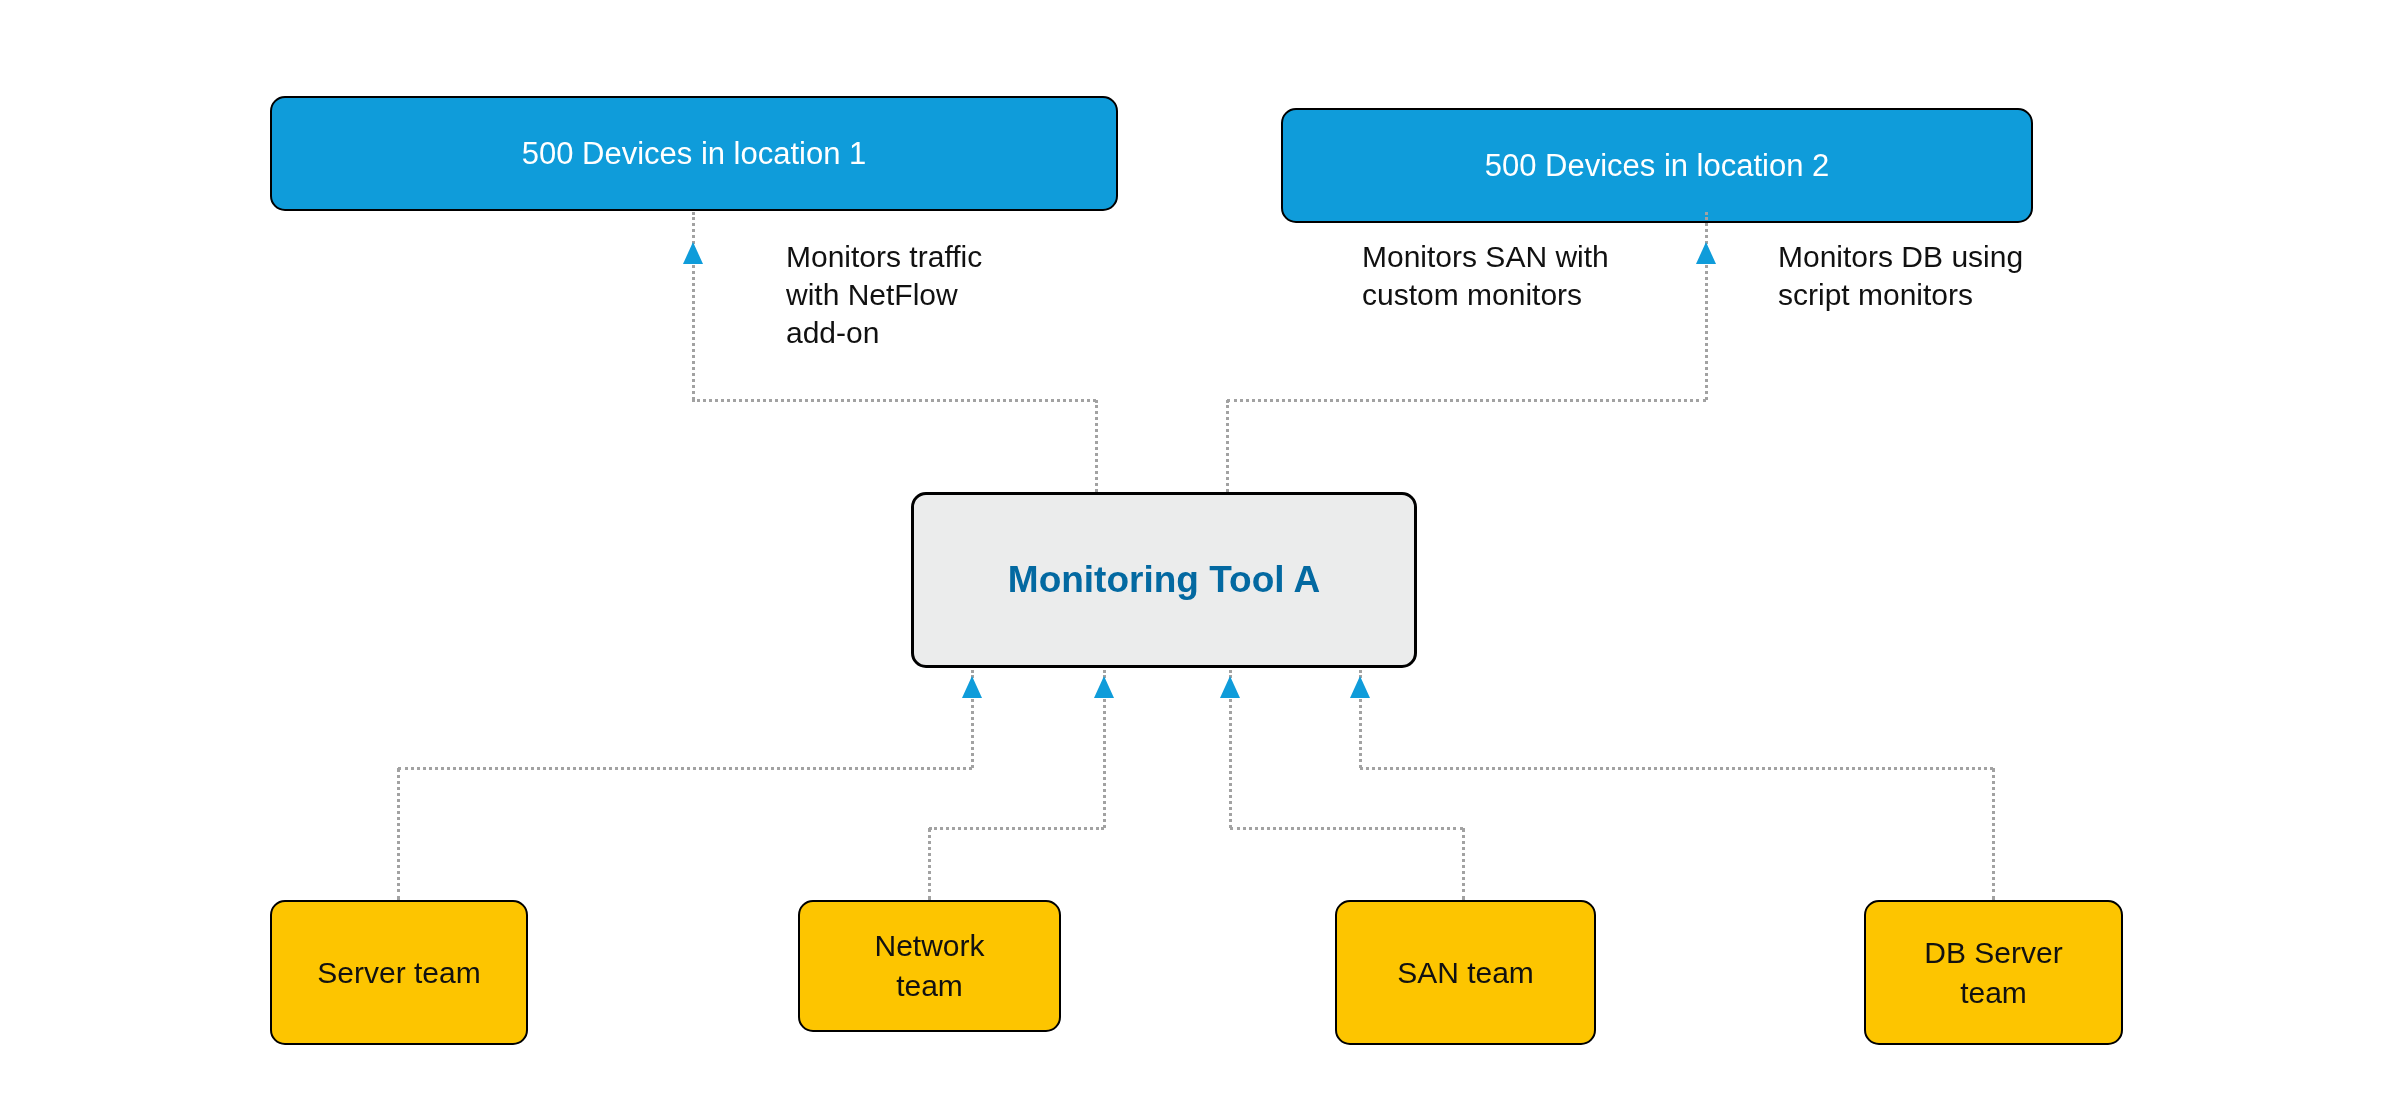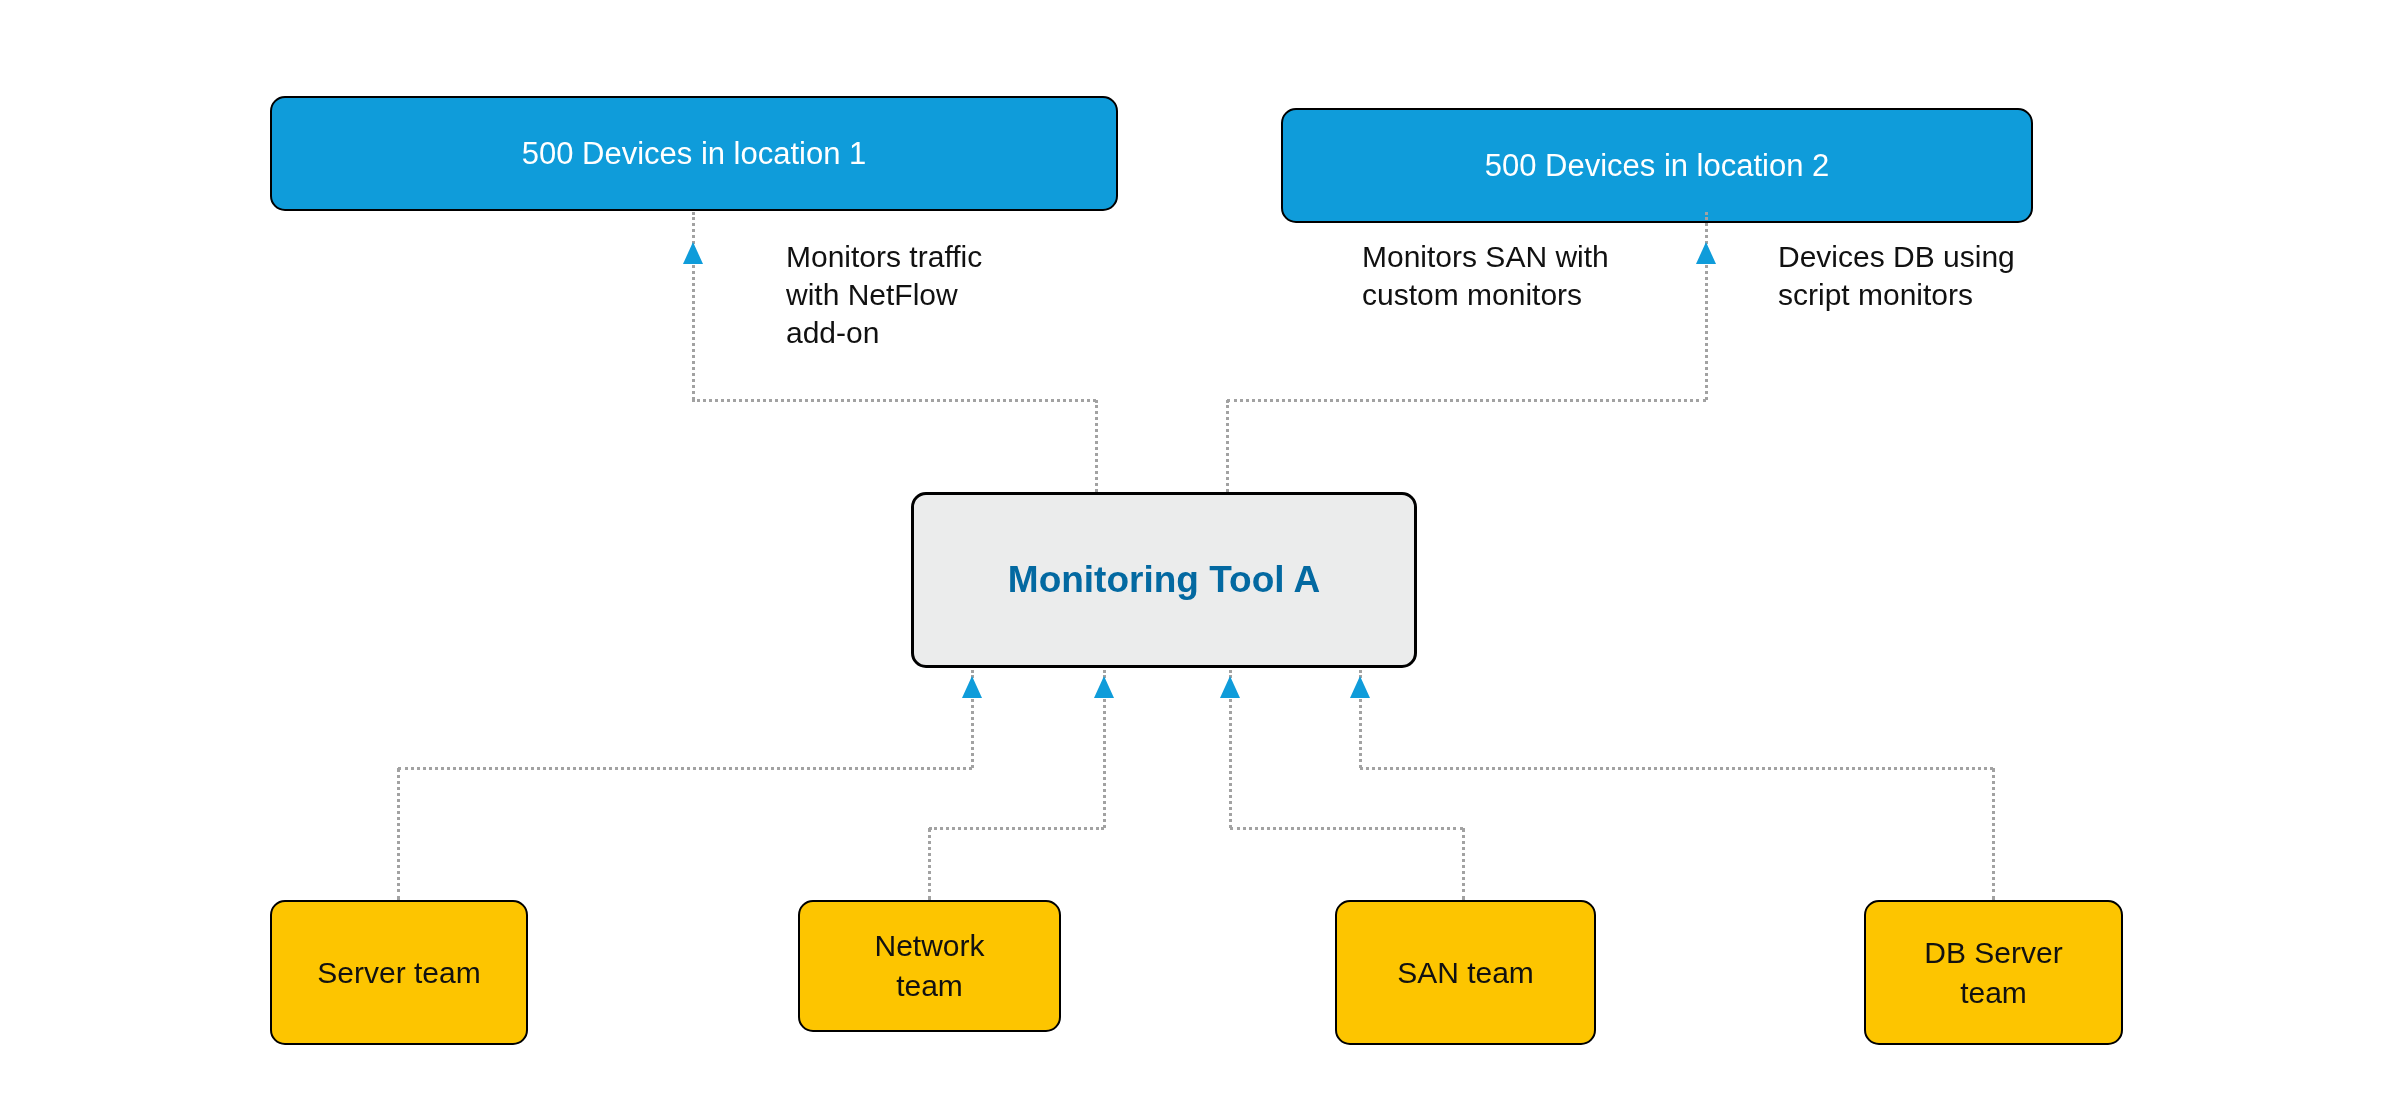--- a/index.html
+++ b/index.html
@@ -81,21 +81,21 @@
   </div>
   <div class="node blue" style="left:1281px; top:108px; width:752px; height:115px;">
     <span>500 Devices in location 2</span>
   </div>
 
   <div class="anno" style="left:1362px; top:238px;">Monitors SAN with
 custom monitors</div>
   <div class="anno" style="left:786px; top:238px;">Monitors traffic
 with NetFlow
 add-on</div>
-  <div class="anno" style="left:1778px; top:238px;">Devices DB using
+  <div class="anno" style="left:1778px; top:238px;">Monitors DB using
 script monitors</div>
 
   <div class="node gray" style="left:911px; top:492px; width:506px; height:176px;">
     <span>Monitoring Tool A</span>
   </div>
 
   <div class="node yellow" style="left:270px; top:900px; width:258px; height:145px;">
     <span>Server team</span>
   </div>
   <div class="node yellow" style="left:798px; top:900px; width:263px; height:132px;">

